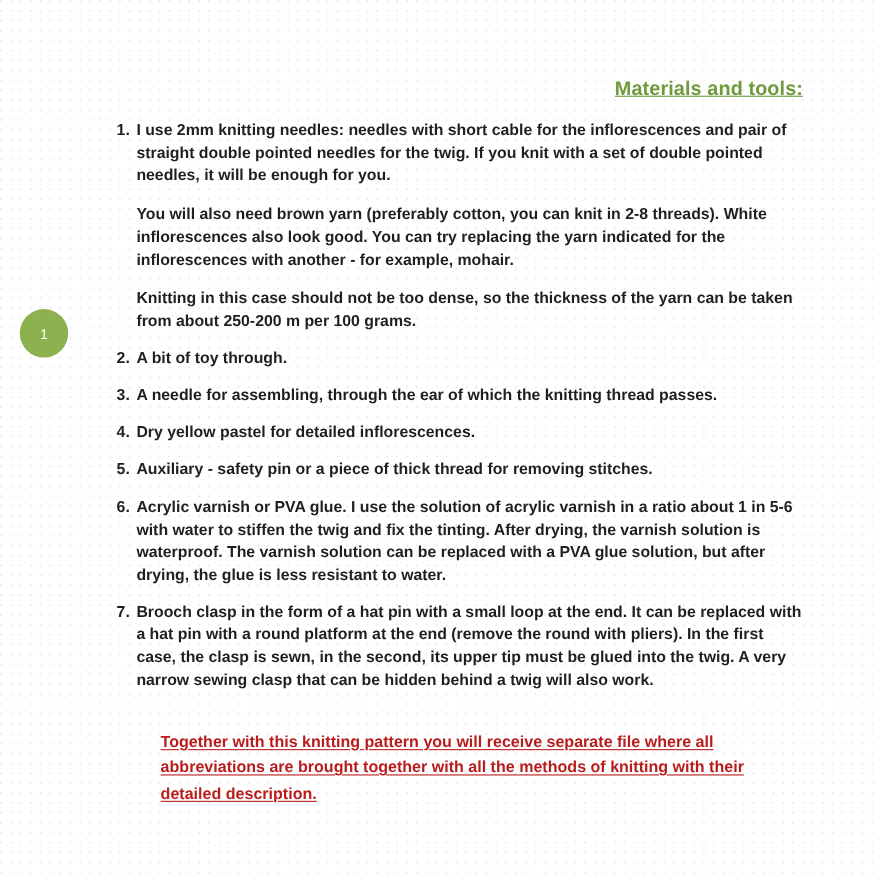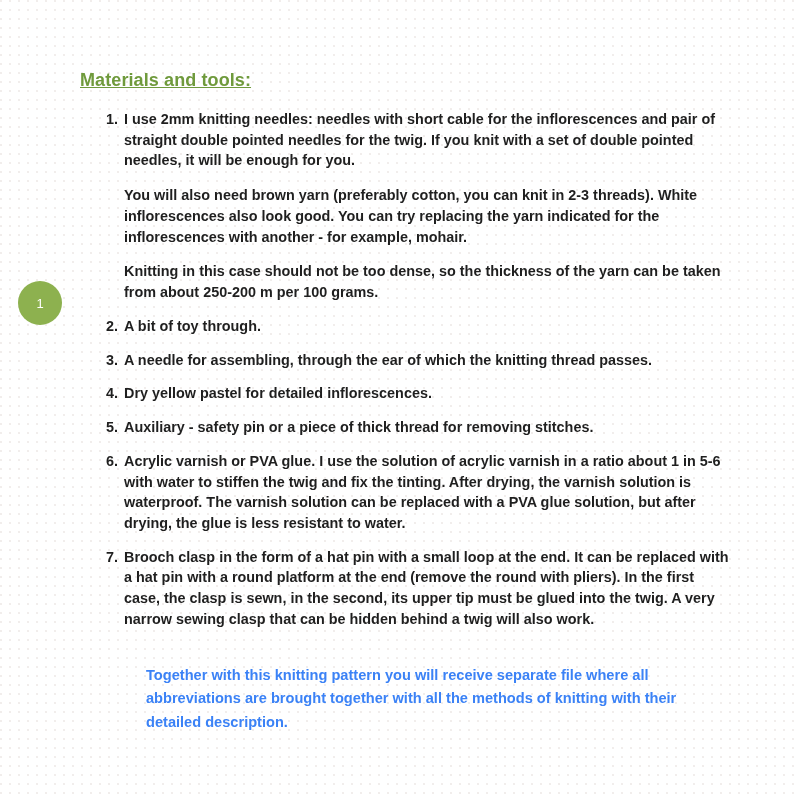--- a/index.html
+++ b/index.html
@@ -51,20 +51,21 @@
     top: 70px;
     width: 650px;
   }
   .section-title {
     color: #6f9a3c;
     font-size: 18px;
     font-weight: bold;
     text-decoration: underline;
     margin: 0 0 18px 0;
     letter-spacing: 0.1px;
+    text-align: right;
   }
   ol.items {
     margin: 0;
     padding: 0;
     list-style: none;
   }
   ol.items > li {
     position: relative;
     padding-left: 44px;
     margin-bottom: 13px;
@@ -86,24 +87,25 @@
   }
   .para + .para {
     margin-top: 14px;
   }
   .para.tight + .para.tight {
     margin-top: 16px;
   }
   .closing {
     margin: 34px 0 0 66px;
     width: 580px;
-    color: #3b82f6;
+    color: #b91c1c;
     font-size: 14.6px;
     font-weight: bold;
     line-height: 1.62;
+    text-decoration: underline;
     text-underline-offset: 2px;
   }
 </style>
 </head>
 <body>
 
 <div class="paper-texture"></div>
 
 <div class="page">
 
@@ -113,21 +115,21 @@
 
   <div class="content">
 
     <h1 class="section-title">Materials and tools:</h1>
 
     <ol class="items">
 
       <li>
         <span class="num">1.</span>
         <p class="para tight">I use 2mm knitting needles: needles with short cable for the inflorescences and pair of straight double pointed needles for the twig. If you knit with a set of double pointed needles, it will be enough for you.</p>
-        <p class="para">You will also need brown yarn (preferably cotton, you can knit in 2-3 threads). White inflorescences also look good. You can try replacing the yarn indicated for the inflorescences with another - for example, mohair.</p>
+        <p class="para">You will also need brown yarn (preferably cotton, you can knit in 2-8 threads). White inflorescences also look good. You can try replacing the yarn indicated for the inflorescences with another - for example, mohair.</p>
         <p class="para tight">Knitting in this case should not be too dense, so the thickness of the yarn can be taken from about 250-200 m per 100 grams.</p>
       </li>
 
       <li>
         <span class="num">2.</span>
         <p class="para">A bit of toy through.</p>
       </li>
 
       <li>
         <span class="num">3.</span>

